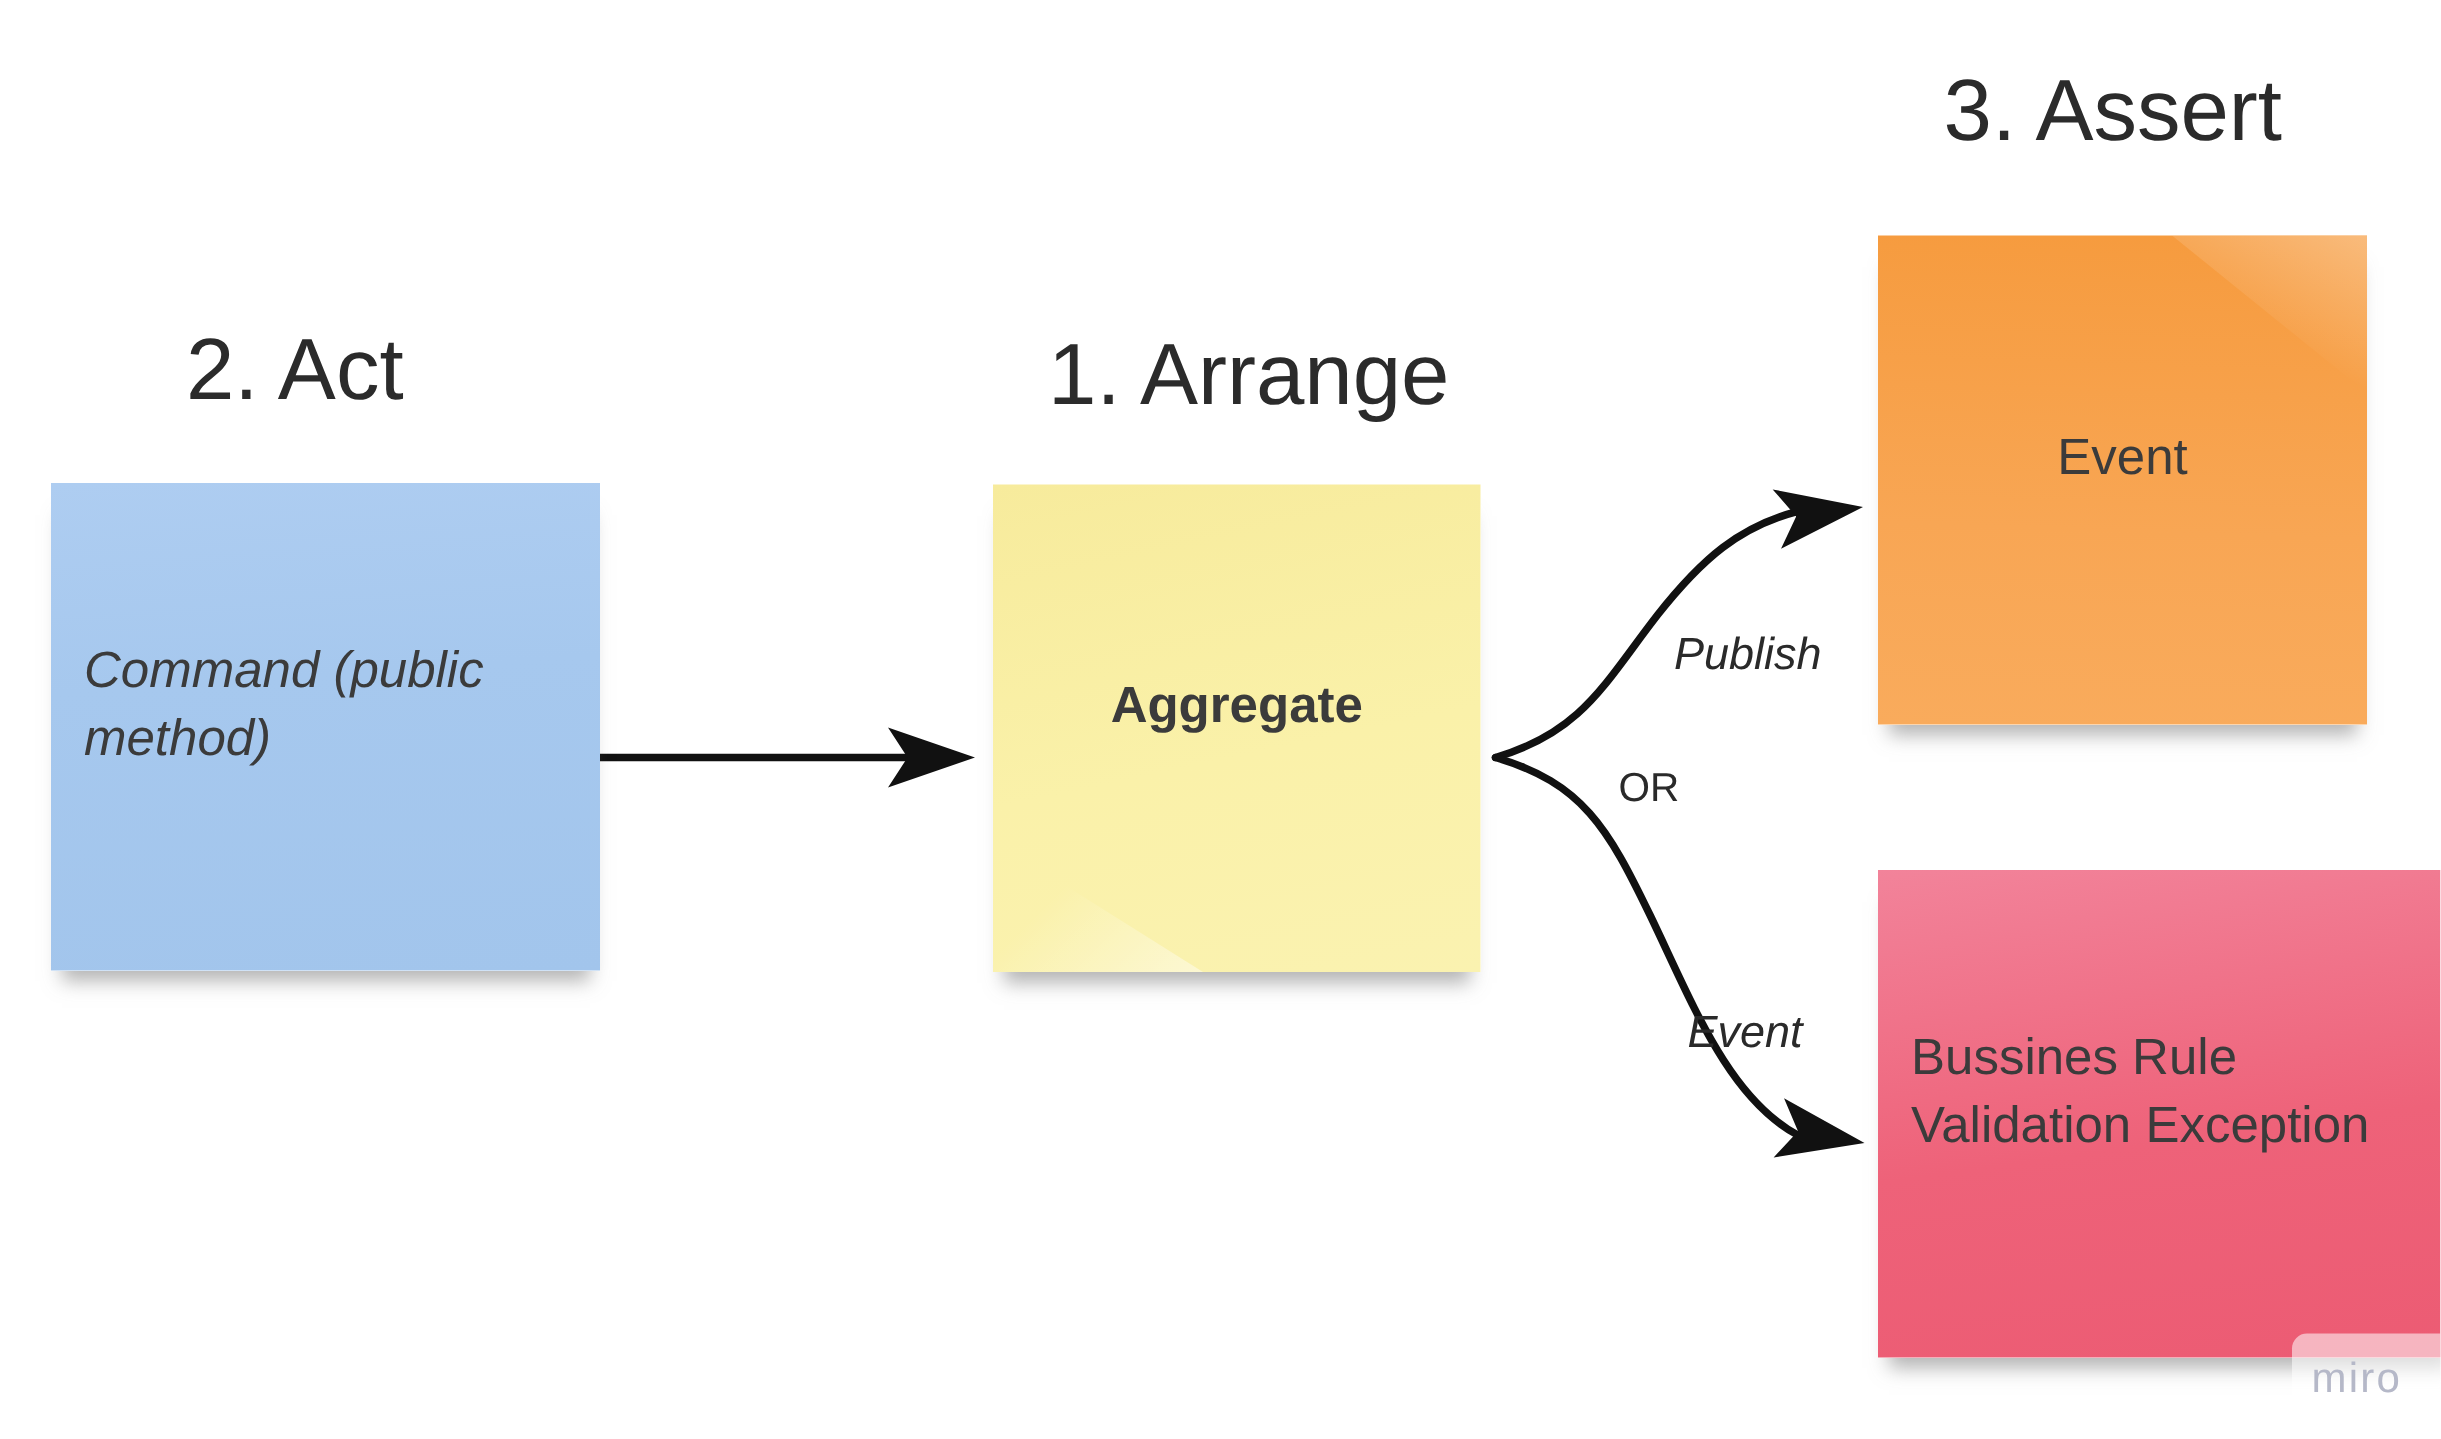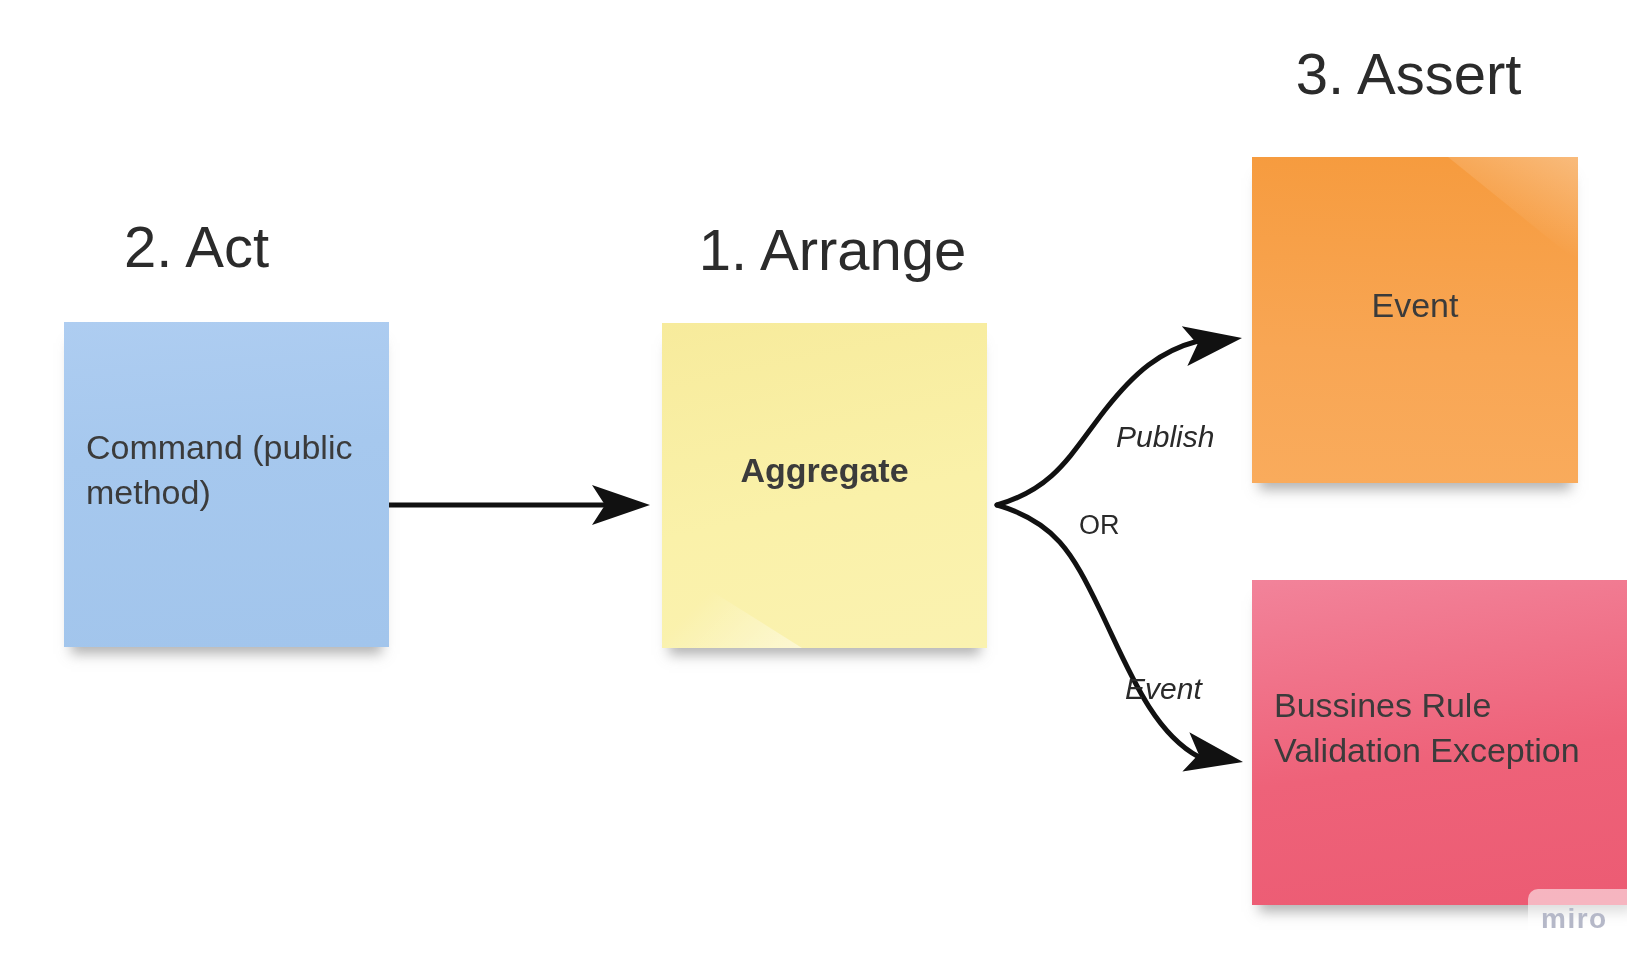--- a/index.html
+++ b/index.html
@@ -40,22 +40,23 @@
     text-align: left;
     padding: 16px 22px 46px 22px;
     box-sizing: border-box;
     font-size: 34px;
     line-height: 1.31;
     color: #3b3b3b;
     box-shadow: 0 14px 12px -7px rgba(105,105,105,0.5);
   }
   .sticky .fold { position: absolute; pointer-events: none; }
   .note-command {
-    left: 64px; top: 322px; width: 325px; height: 325px;
+    left: 34px; top: 322px; width: 366px; height: 325px;
     background: linear-gradient(176deg, #aecdf1 0%, #a6c8ee 40%, #a2c5ec 100%);
+    font-style: italic;
   }
   .note-aggregate {
     left: 662px; top: 323px; width: 325px; height: 325px;
     background: linear-gradient(168deg, #f7eb9c 0%, #faf1a9 55%, #faf2b0 100%);
     font-weight: bold;
   }
   .note-aggregate .fold {
     left: 0; bottom: 0; width: 140px; height: 110px;
     background: linear-gradient(315deg, rgba(255,255,255,0.45) 0%, rgba(255,255,255,0) 60%);
     clip-path: polygon(0 100%, 0 20%, 100% 100%);
@@ -98,21 +99,21 @@
     position: absolute;
     left: 1528px; top: 889px;
     width: 120px; height: 80px;
     background: rgba(255,255,255,0.55);
     border-radius: 10px;
   }
   .watermark .wm-text {
     position: absolute;
     left: 13px; top: 14px;
     font-size: 28px;
-    font-weight: 700;
+    font-weight: 400;
     letter-spacing: 1.5px;
     color: #b5b8c8;
   }
 </style>
 </head>
 <body>
 
 <div class="board">
 
   <svg class="connectors" viewBox="0 0 1627 959" xmlns="http://www.w3.org/2000/svg">

